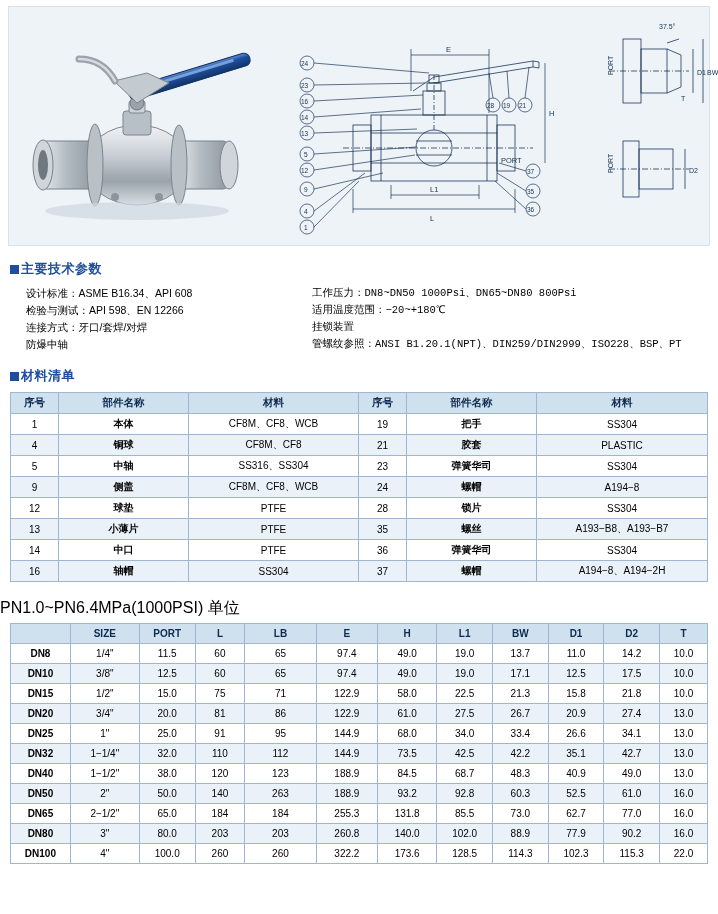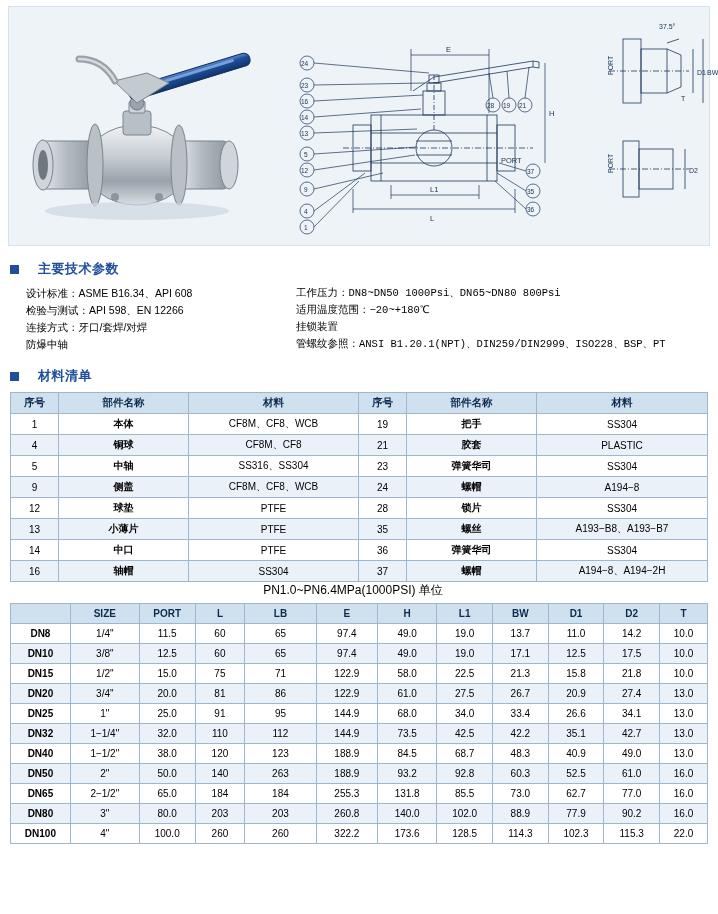--- a/index.html
+++ b/index.html
@@ -19,33 +19,33 @@
     height: 240px;
     background: #eef3f8;
     border: 1px solid #d7e2ec;
   }
   .hero-photo { position: absolute; left: 10px; top: 8px; width: 260px; height: 222px; }
   .hero-dwg   { position: absolute; left: 284px; top: 6px; width: 290px; height: 228px; }
   .hero-side  { position: absolute; left: 580px; top: 6px; width: 130px; height: 228px; }
 
   
   .sec-head {
-    display: flex; align-items: center; gap: 19px;
+    display: flex; align-items: center; gap: 2px;
     margin: 14px 0 7px 10px;
   }
   .sec-head .sq {
     width: 9px; height: 9px; background: #1f4e9c; display: inline-block;
   }
   .sec-head .txt {
     font-size: 13px; font-weight: bold; color: #1f4e9c; letter-spacing: .5px;
   }
 
   
   .tech {
-    display: flex; margin: 0 10px 0 26px; font-size: 10.5px; line-height: 17px;
+    display: flex; margin: 0 10px 0 26px; font-size: 10.5px; line-height: 17px; gap: 16px;
   }
   .tech .col-a { width: 270px; }
   .tech .col-b { flex: 1; font-family: Liberation Mono, monospace; }
   .tech div { white-space: nowrap; }
 
   
   table { border-collapse: collapse; font-size: 10px; }
   .tbl { margin: 0 10px; width: 698px; }
   .tbl th, .tbl td {
     border: 1px solid #9fb6cf;
@@ -55,21 +55,21 @@
   }
   .tbl th {
     background: #cfe0ef; font-weight: bold; color: #0d2b4e; font-size: 10.5px;
   }
   .tbl tr:nth-child(even) td { background: #eaf1f8; }
   .tbl tr:nth-child(odd) td { background: #ffffff; }
   .mat td.name { font-weight: bold; }
 
   
   .dim-note {
-    text-align: center; font-size: 12px; margin: 0 12px 4px 0; color: #000;
+    text-align: left; font-size: 16px; margin: 16px 12px 4px 0; color: #000;
   }
   .dim th, .dim td { height: 20px; font-size: 10px; }
   .dim td.sz { font-weight: bold; }
 
   
   svg text { font-family: "Liberation Sans", sans-serif; }
 </style>
 </head>
 <body>
 

